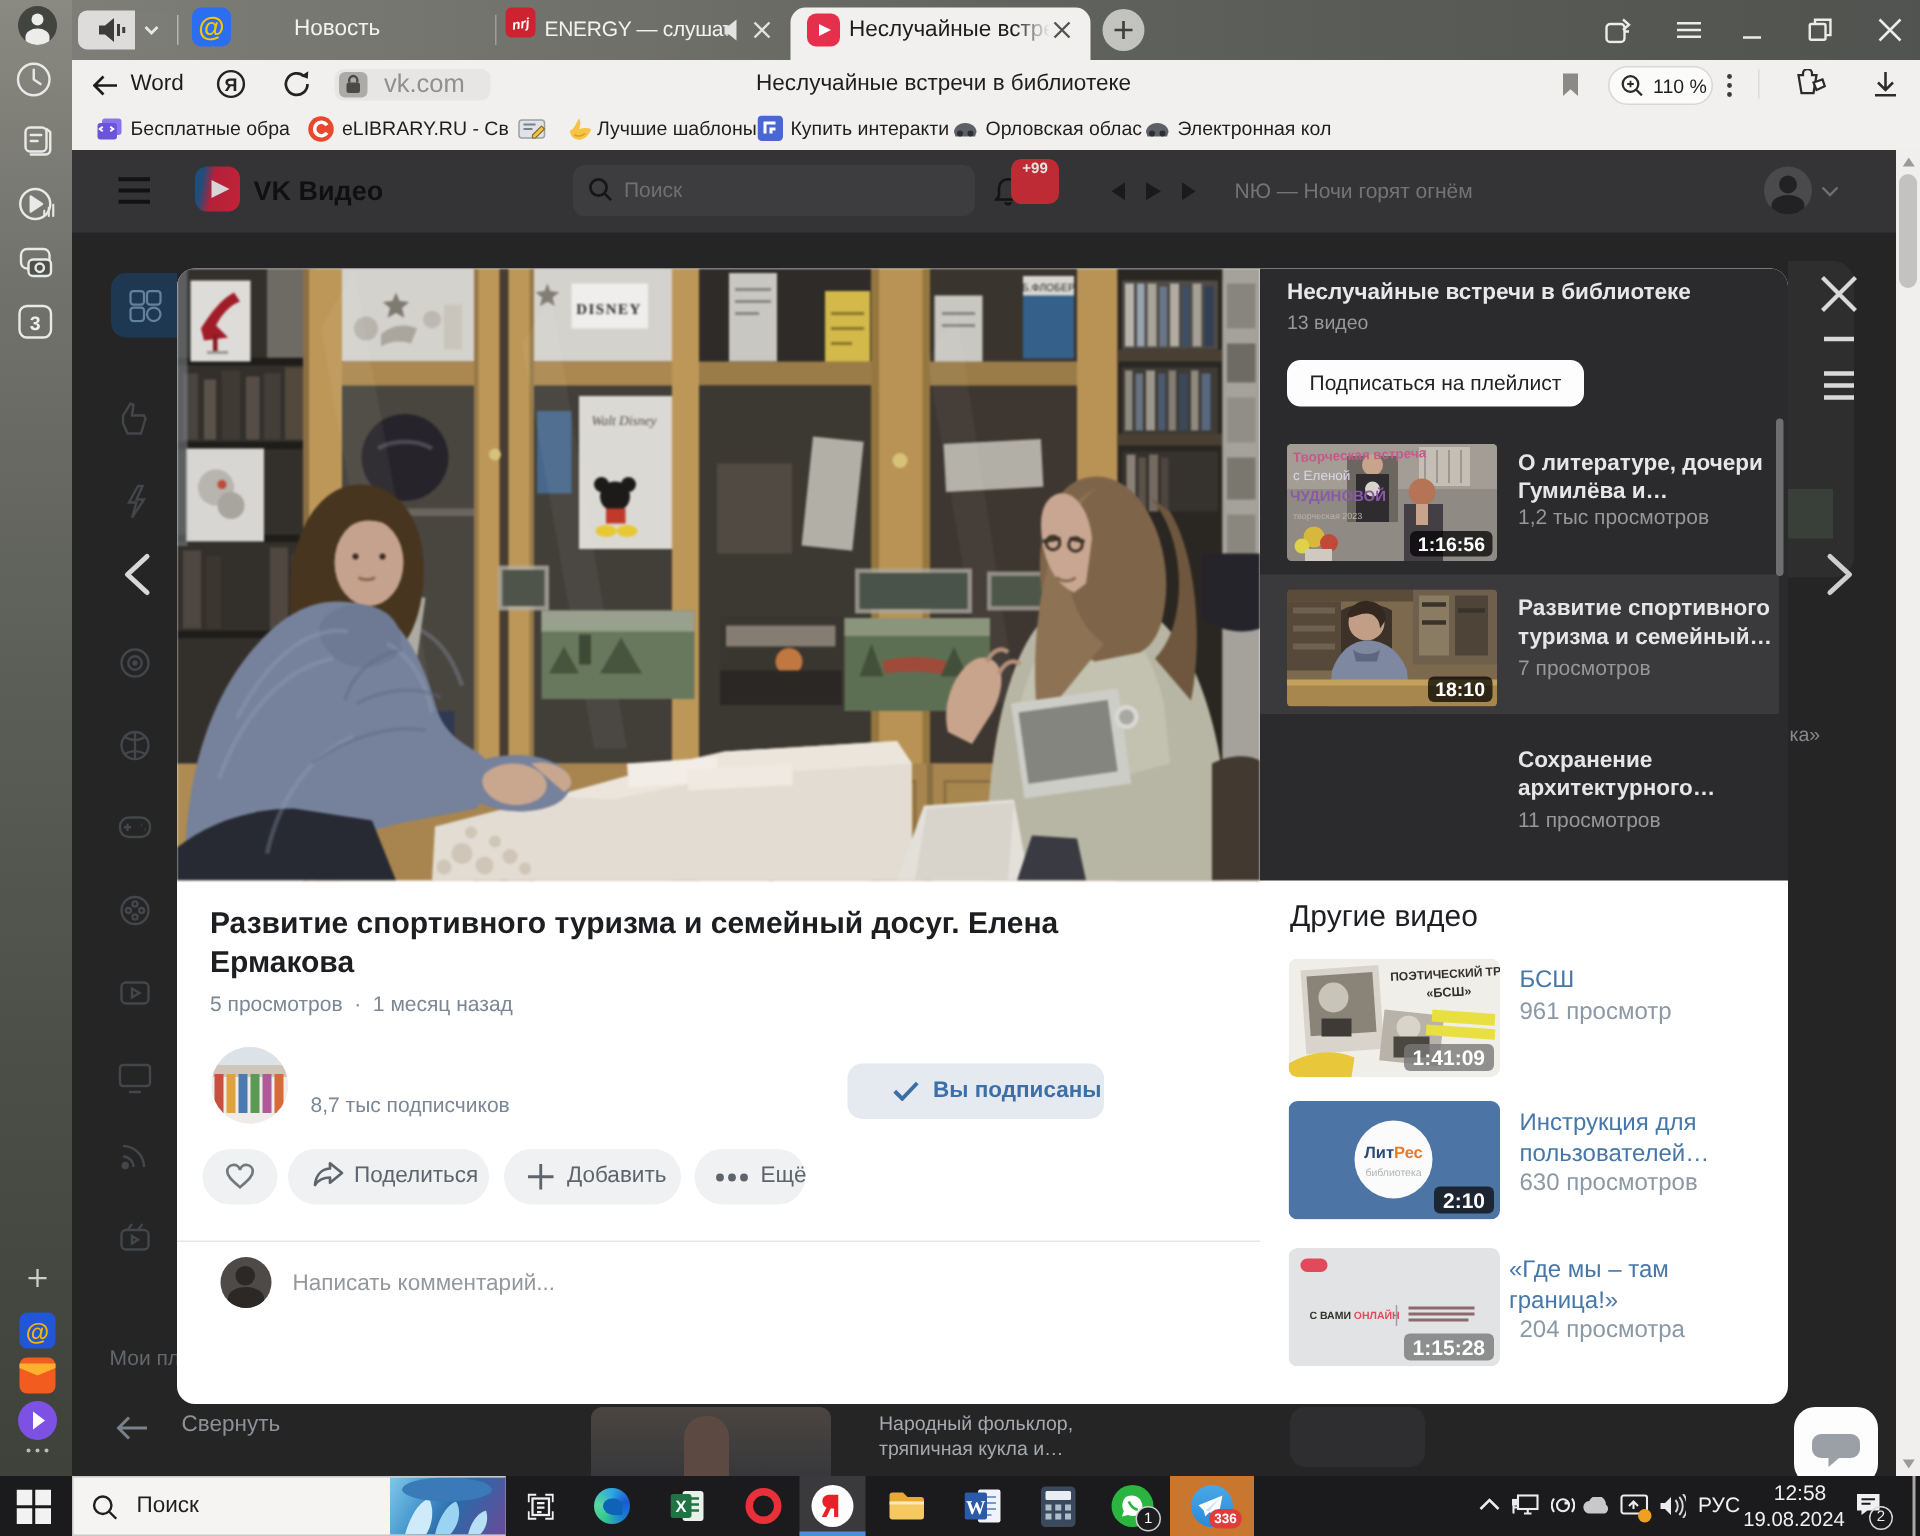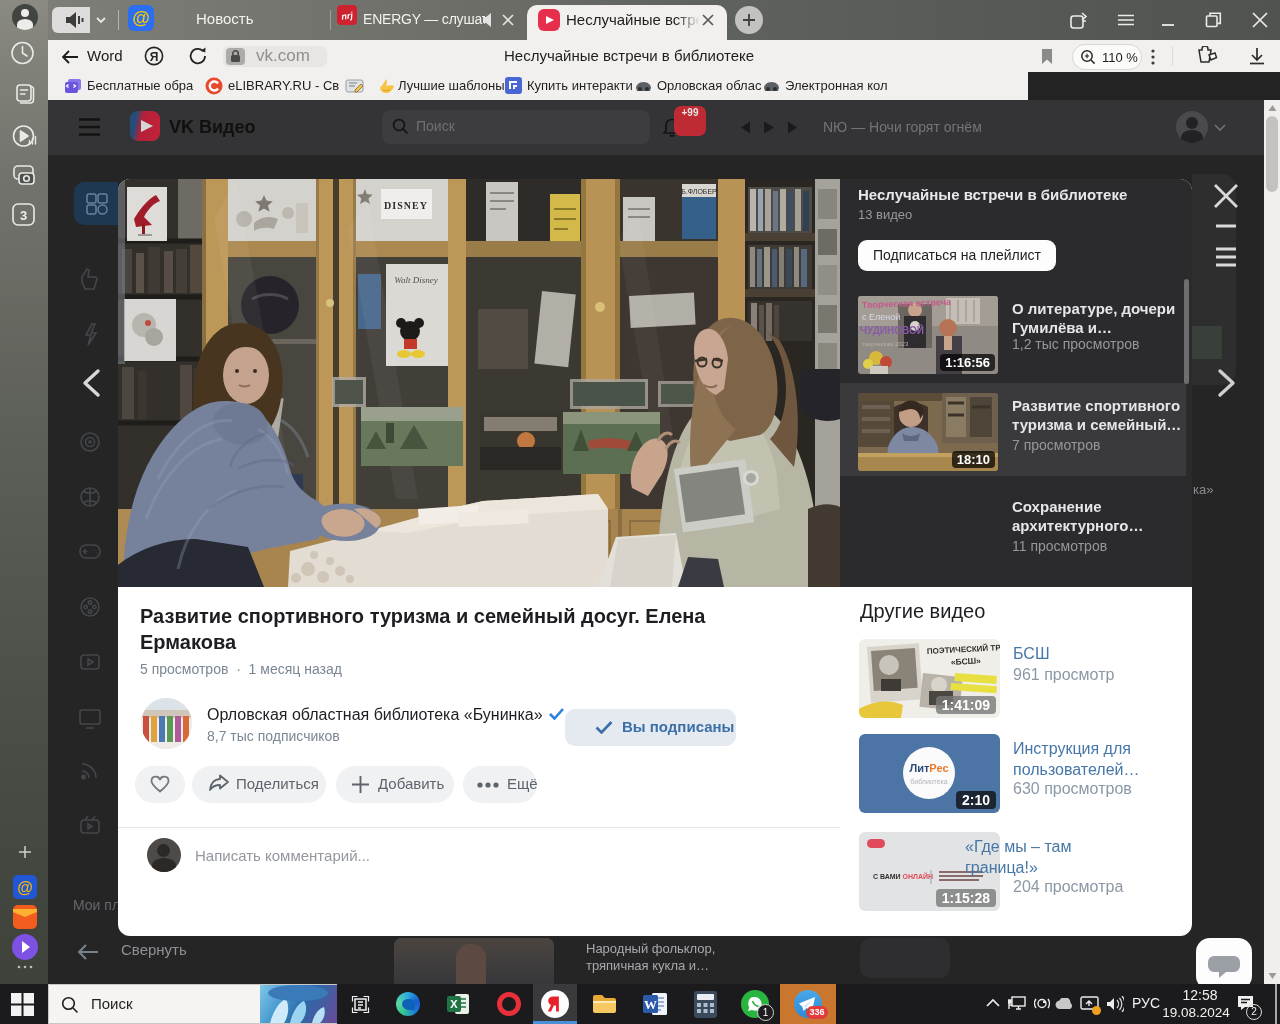--- a/index.html
+++ b/index.html
@@ -1,21 +1,21 @@
 <!DOCTYPE html>
 <html><head><meta charset="utf-8">
 <style>
 html,body{margin:0;padding:0;width:1280px;height:1024px;overflow:hidden;background:#232324;font-family:"Liberation Sans",sans-serif;}
 .a{position:absolute;}
 #stage{position:relative;width:1280px;height:1024px;}
 
 #sidebar{left:0;top:0;width:48px;height:984px;background:linear-gradient(180deg,#8a8a82 0%,#72736c 18%,#5c5f57 45%,#4a4d45 75%,#3f423b 100%);}
 #tabbar{left:48px;top:0;width:1232px;height:40px;background:linear-gradient(90deg,#7e7e78 0%,#6f706a 30%,#5f615c 55%,#585a55 75%,#515350 100%);}
 #addrbar{left:48px;top:40px;width:1232px;height:32px;background:#f1f0ee;}
-#bookbar{left:48px;top:72px;width:980px;height:28px;background:#f1f0ee;}
+#bookbar{left:48px;top:72px;width:1232px;height:28px;background:#f1f0ee;}
 .tabtxt{color:#f2f2f0;font-size:15px;}
 .bmk{top:6px;color:#1f1f1d;font-size:13px;}
 .t1{font-size:15px;font-weight:bold;color:#e6e6e8;line-height:19px;width:200px;}
 .t2{font-size:14px;color:#97979b;text-align:center;}
 .t3{font-size:16px;color:#4677a8;line-height:21px;width:190px;}
 .t4{font-size:16px;color:#8b98a5;}
 .th{width:140px;height:78px;border-radius:3px;overflow:hidden;}
 .th2{width:141px;height:79px;border-radius:6px;overflow:hidden;}
 .dur{position:absolute;right:3px;bottom:3px;background:rgba(0,0,0,.72);color:#fff;font-size:13px;font-weight:bold;padding:1px 5px;border-radius:4px;}
 .dur2{position:absolute;right:4px;bottom:4px;color:#fff;font-size:14px;font-weight:bold;padding:1px 6px;border-radius:4px;}
@@ -541,23 +541,20 @@
           <rect y="12" width="51" height="8" fill="#cfc5b9"></rect>
     <rect x="2" y="18" width="6" height="26" fill="#c94f3e"></rect>
           <rect x="10" y="18" width="6" height="28" fill="#e0a23c"></rect>
           <rect x="18" y="18" width="6" height="30" fill="#4a7ab0"></rect>
           <rect x="26" y="18" width="6" height="30" fill="#5a9a55"></rect>
           <rect x="34" y="18" width="6" height="28" fill="#b05a9a"></rect>
           <rect x="42" y="18" width="6" height="26" fill="#d86a3a"></rect>
     <rect y="44" width="51" height="7" fill="#efece7"></rect>
    </svg>
  </div>
- <div class="a" style="left:89px;top:527px;font-size:16px;color:#1d1e22">Орловская областная библиотека «Бунинка» <svg width="15" height="12" style="margin-left:2px">
-          <path d="M1 6l4.5 4.5L14 1" stroke="#2d81e0" stroke-width="2.6" fill="none"></path>
-        </svg></div>
  <div class="a" style="left:89px;top:549px;font-size:14px;color:#7b8794">8,7 тыс подписчиков</div>
  <div class="a" style="left:447px;top:530px;width:171px;height:37px;border-radius:10px;background:#e4eaf0">
    <svg class="a" style="left:30px;top:11px" width="18" height="14">
           <path d="M1.5 7.5l5 5L16.5 2" stroke="#3c6fa8" stroke-width="2.6" fill="none"></path>
         </svg>
    <div class="a" style="left:57px;top:9px;font-size:15px;font-weight:bold;color:#3c6fa8">Вы подписаны</div>
  </div>
  <div class="a" style="left:17px;top:587px;width:50px;height:37px;border-radius:19px;background:#f0f1f3">
    <svg class="a" style="left:14px;top:8px" width="22" height="20">
           <path d="M11 17.5C7 14 2.5 10.8 2.5 7a4.3 4.3 0 0 1 8.5-1 4.3 4.3 0 0 1 8.5 1c0 3.8-4.5 7-8.5 10.5z" fill="none" stroke="#73787f" stroke-width="1.8"></path>
@@ -686,21 +683,21 @@
  <div class="a th2" style="left:741px;top:653px">
    <svg width="141" height="79" viewBox="0 0 141 79">
     <rect width="141" height="79" rx="4" fill="#e2e3e5"></rect>
     <rect x="8" y="7" width="18" height="9" rx="4.5" fill="#e04a5a"></rect>
     <text x="14" y="47" font-size="7" font-weight="bold"><tspan fill="#33302c">С ВАМИ </tspan><tspan fill="#e04a5a">ОНЛАЙН</tspan></text>
     <path d="M72 38v14" stroke="#9aa0a6" stroke-width="1"></path>
     <path d="M80 40h44M80 44h44M80 48h40" stroke="#8a6a6a" stroke-width="2"></path>
    </svg>
    <div class="dur2" style="background:rgba(120,120,120,.8)">1:15:28</div>
  </div>
- <div class="a t3" style="left:847px;top:657px">«Где мы – там<br>граница!»</div>
+ <div class="a t3" style="left:888px;top:657px">«Где мы – там<br>граница!»</div>
  <div class="a t4" style="left:895px;top:699px">204 просмотра</div>
 </div>
 <div class="a" id="scrollbar">
  <svg class="a" style="left:4px;top:4px" width="9" height="8">
         <path d="M4.5 1L8.5 7h-8z" fill="#9a9a96"></path>
       </svg>
  <div class="a" style="left:2px;top:16px;width:12px;height:76px;border-radius:6px;background:#c3c2c0"></div>
  <svg class="a" style="left:4px;top:872px" width="9" height="8">
         <path d="M4.5 7L8.5 1h-8z" fill="#9a9a96"></path>
       </svg>

